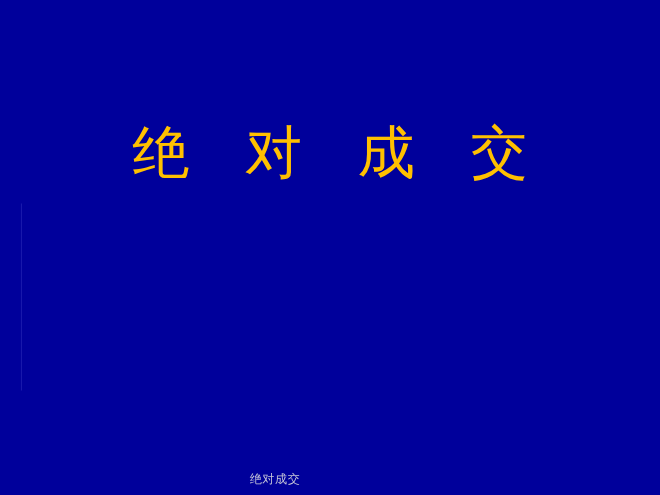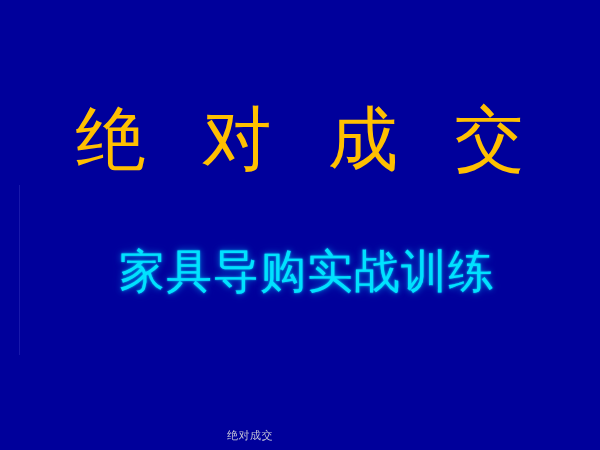--- a/index.html
+++ b/index.html
@@ -34,21 +34,21 @@
     position: absolute;
     left: 0;
     top: 98px;
     width: 600px;
     text-align: center;
   }
 
   #main-title {
     display: inline-block;
     color: #ffc000;
-    font-size: 70px;
+    font-size: 52px;
     line-height: 82px;
     letter-spacing: 17px;
     text-indent: 17px;
     font-weight: 400;
     white-space: nowrap;
     font-family: "DejaVu Sans", "Liberation Sans", sans-serif;
   }
 
   #subtitle-block {
     position: absolute;
@@ -97,21 +97,18 @@
 <body>
 
 <div id="slide">
 
   <div id="accent-rule"></div>
 
   <div id="title-block">
     <div id="main-title">绝 对 成 交</div>
   </div>
 
-  <div id="subtitle-block">
-    <div id="subtitle">家具导购实战训练</div>
-  </div>
 
   <div id="footer-block">
     <div id="footer-text">绝对成交</div>
   </div>
 
 </div>
 
 </body></html>

